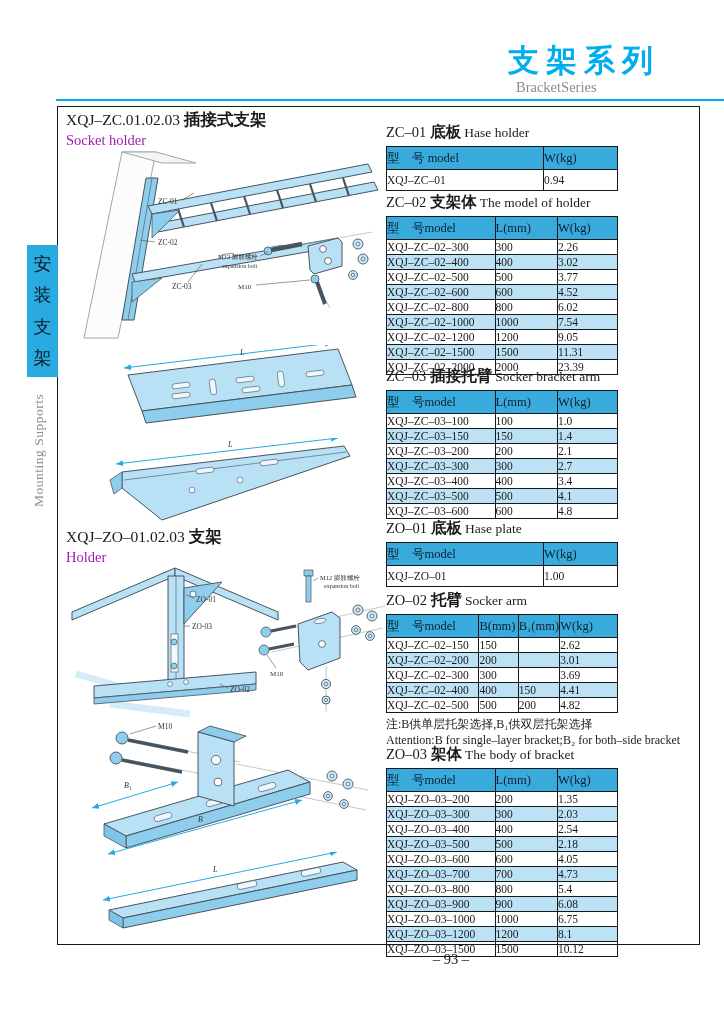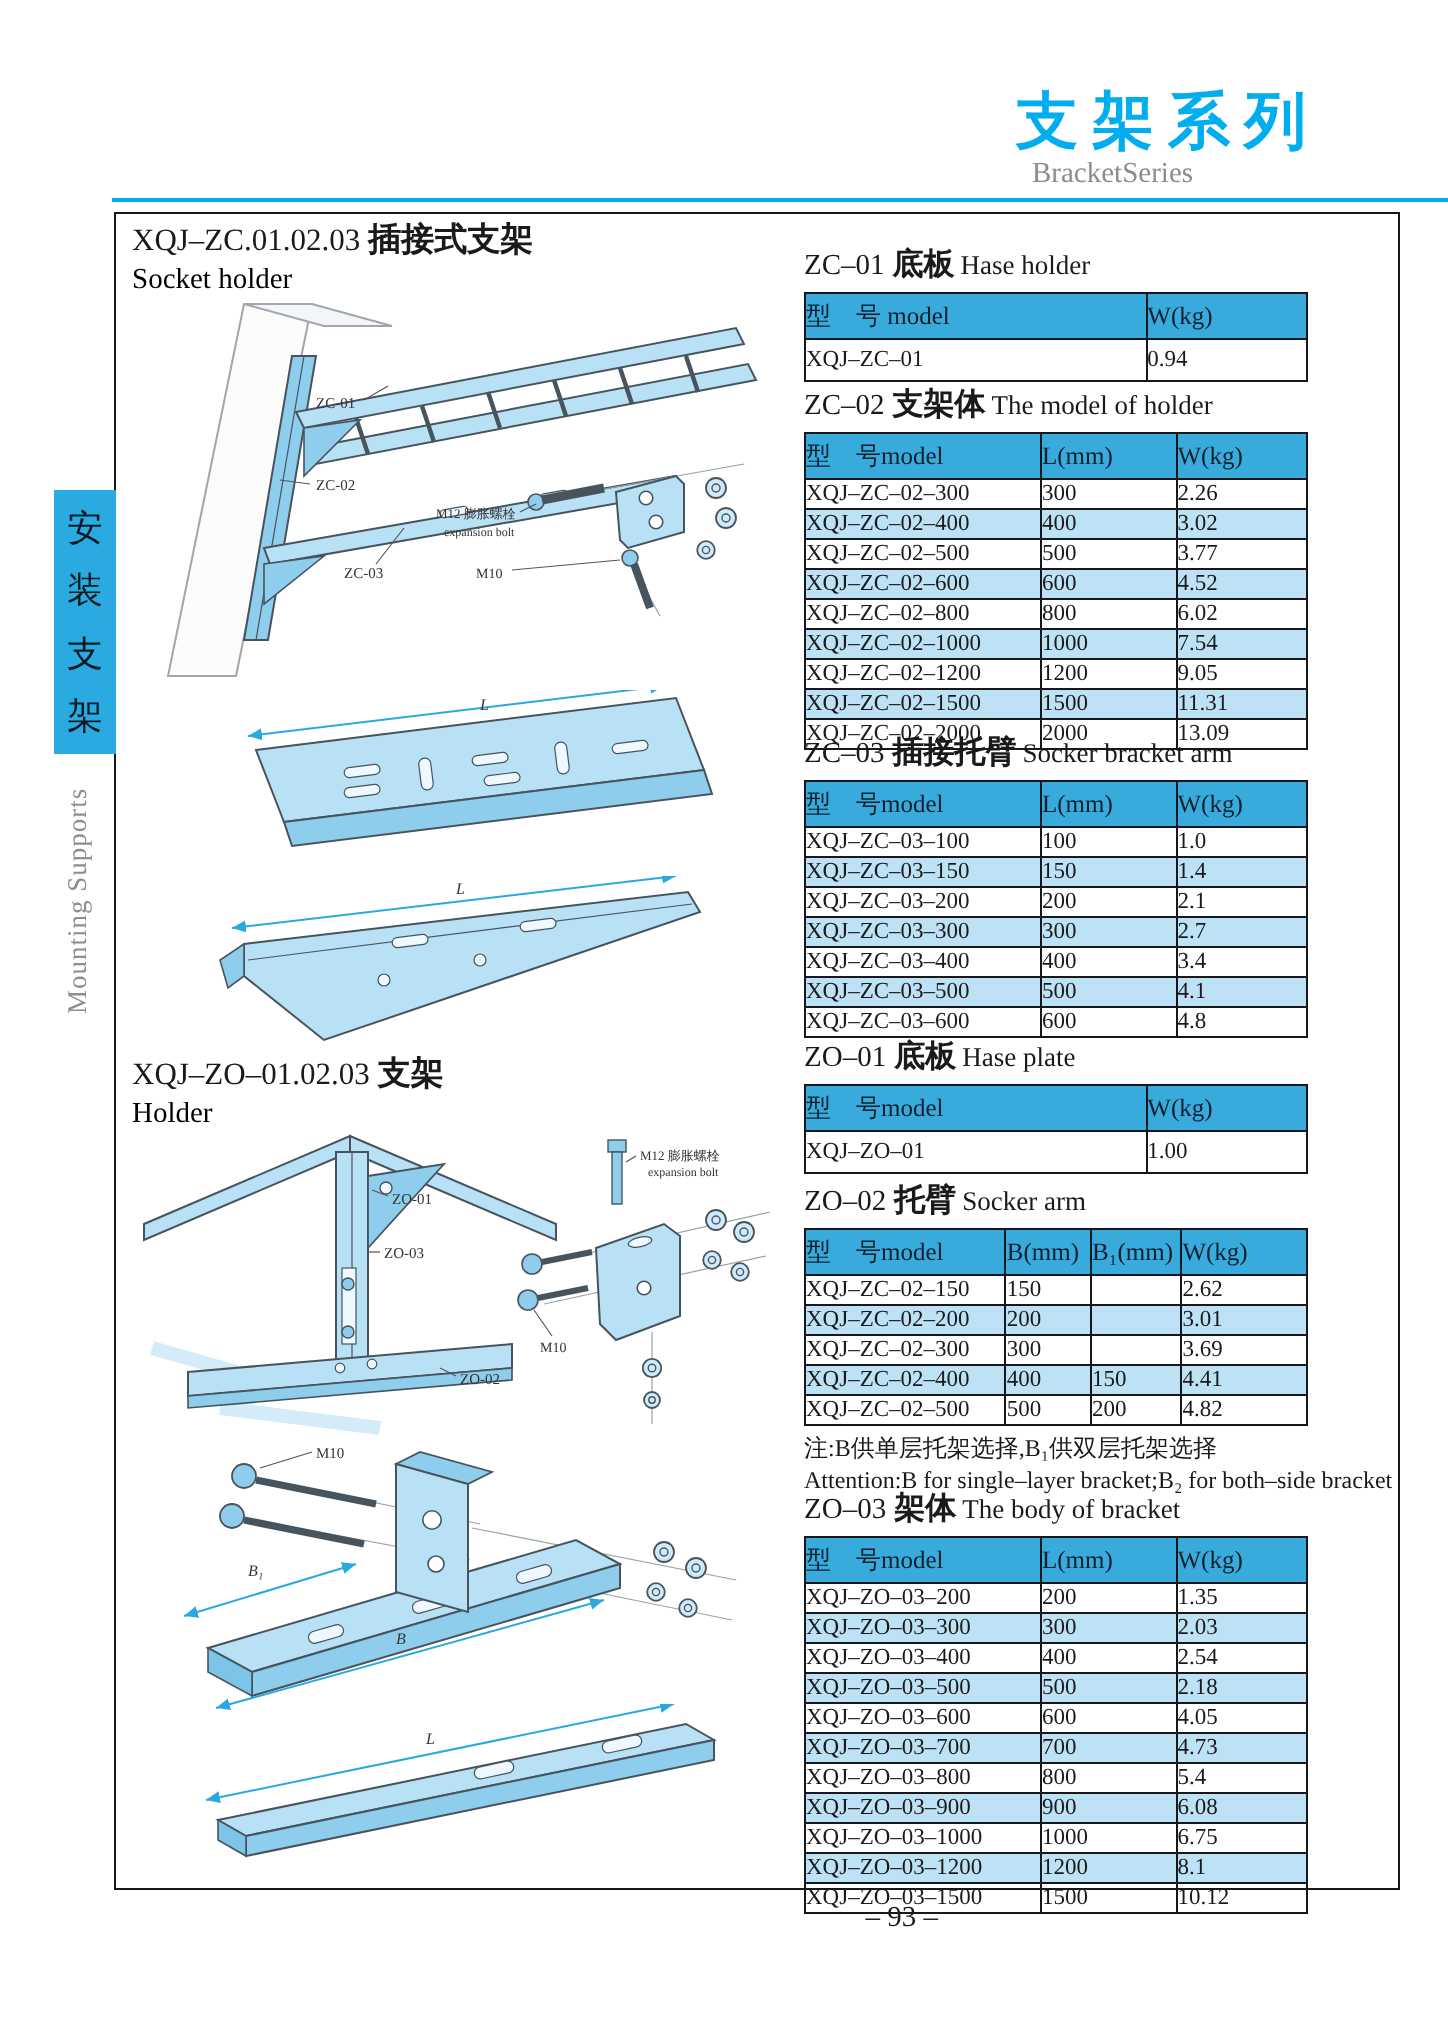--- a/index.html
+++ b/index.html
@@ -25,24 +25,24 @@
   .side-box{position:absolute;left:27px;top:245px;width:31px;height:132px;background:var(--side);
     display:flex;flex-direction:column;align-items:center;justify-content:space-evenly;
     font-size:18px;color:#0c1a22;font-weight:500}
   .side-en{position:absolute;left:31px;top:507px;width:126px;transform:rotate(-90deg);
     transform-origin:0 0;font-size:13.5px;color:#8a8f94;letter-spacing:.5px;white-space:nowrap}
 
   
   .sec-title{position:absolute;left:66px;line-height:1.25}
   .sec-title .code{font-size:15.5px}
   .sec-title .cn{font-size:16.5px;font-weight:bold;margin-left:4px}
-  .sec-title .en{font-size:14.5px;color:#000000}
+  .sec-title .en{font-size:14.5px;color:#a21caf}
 
   
-  .tbl-block{position:absolute;left:402px;width:252px}
+  .tbl-block{position:absolute;left:386px;width:232px}
   .tbl-title{font-size:14px;margin-bottom:3px;white-space:nowrap}
   .tbl-title .t-code{font-size:14.5px}
   .tbl-title .t-cn{font-size:15.5px;font-weight:bold;margin:0 3px 0 4px}
   .tbl-title .t-en{font-size:13.5px}
   table{width:100%;border-collapse:collapse;border:1.6px solid #15181c;text-align:left;
     font-family:"Liberation Serif",serif}
   th{background:var(--hdr);border:1px solid #15181c;font-weight:normal;font-size:12.5px;
     padding:2.5px 0;color:#0d2030}
   td{border:1px solid #15181c;font-size:11.5px;padding:1px 0;height:12px}
   tr.alt{background:var(--alt)}
@@ -384,21 +384,21 @@
             <td>9.05</td>
           </tr>
           <tr class="alt">
             <td>XQJ–ZC–02–1500</td>
             <td>1500</td>
             <td>11.31</td>
           </tr>
           <tr>
             <td>XQJ–ZC–02–2000</td>
             <td>2000</td>
-            <td>13.09</td>
+            <td>23.39</td>
           </tr>
         </tbody>
       </table>
   </div>
 
   <div class="tbl-block" style="top:366px">
     <div class="tbl-title">
       <span class="t-code">ZC–03</span><span class="t-cn">插接托臂</span><span class="t-en">Socker bracket arm</span>
     </div>
     <table class="cols3">

